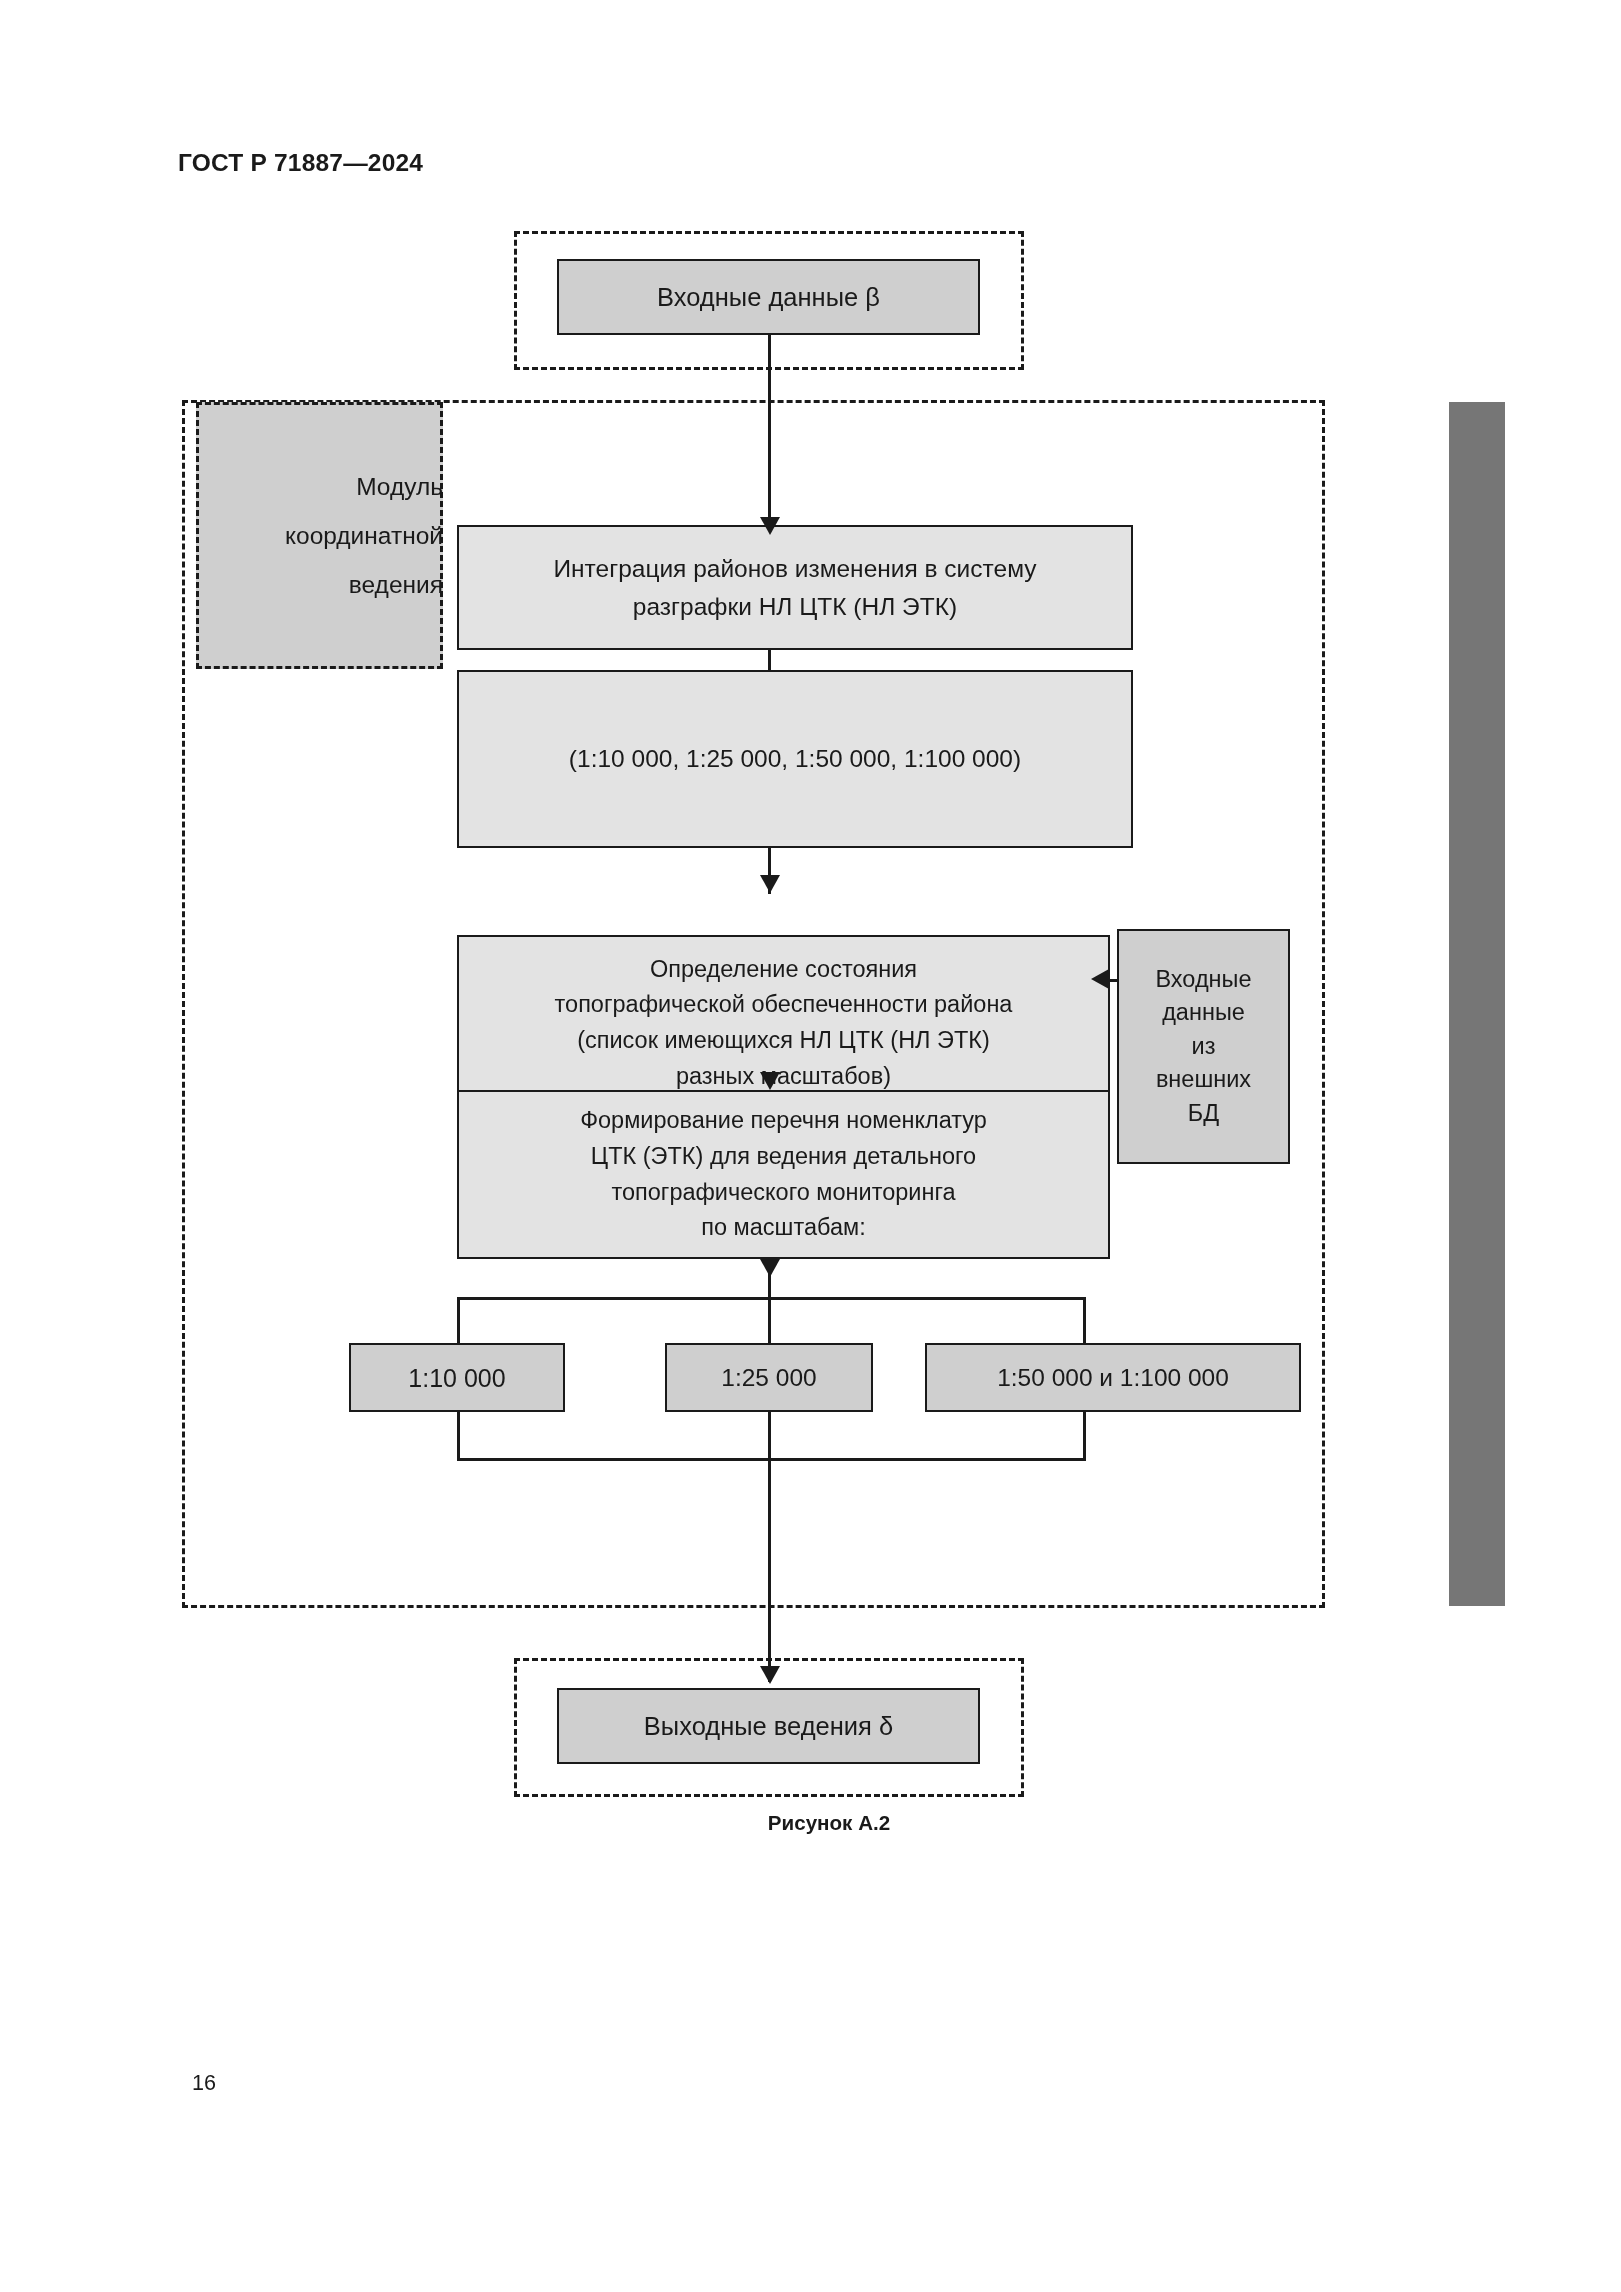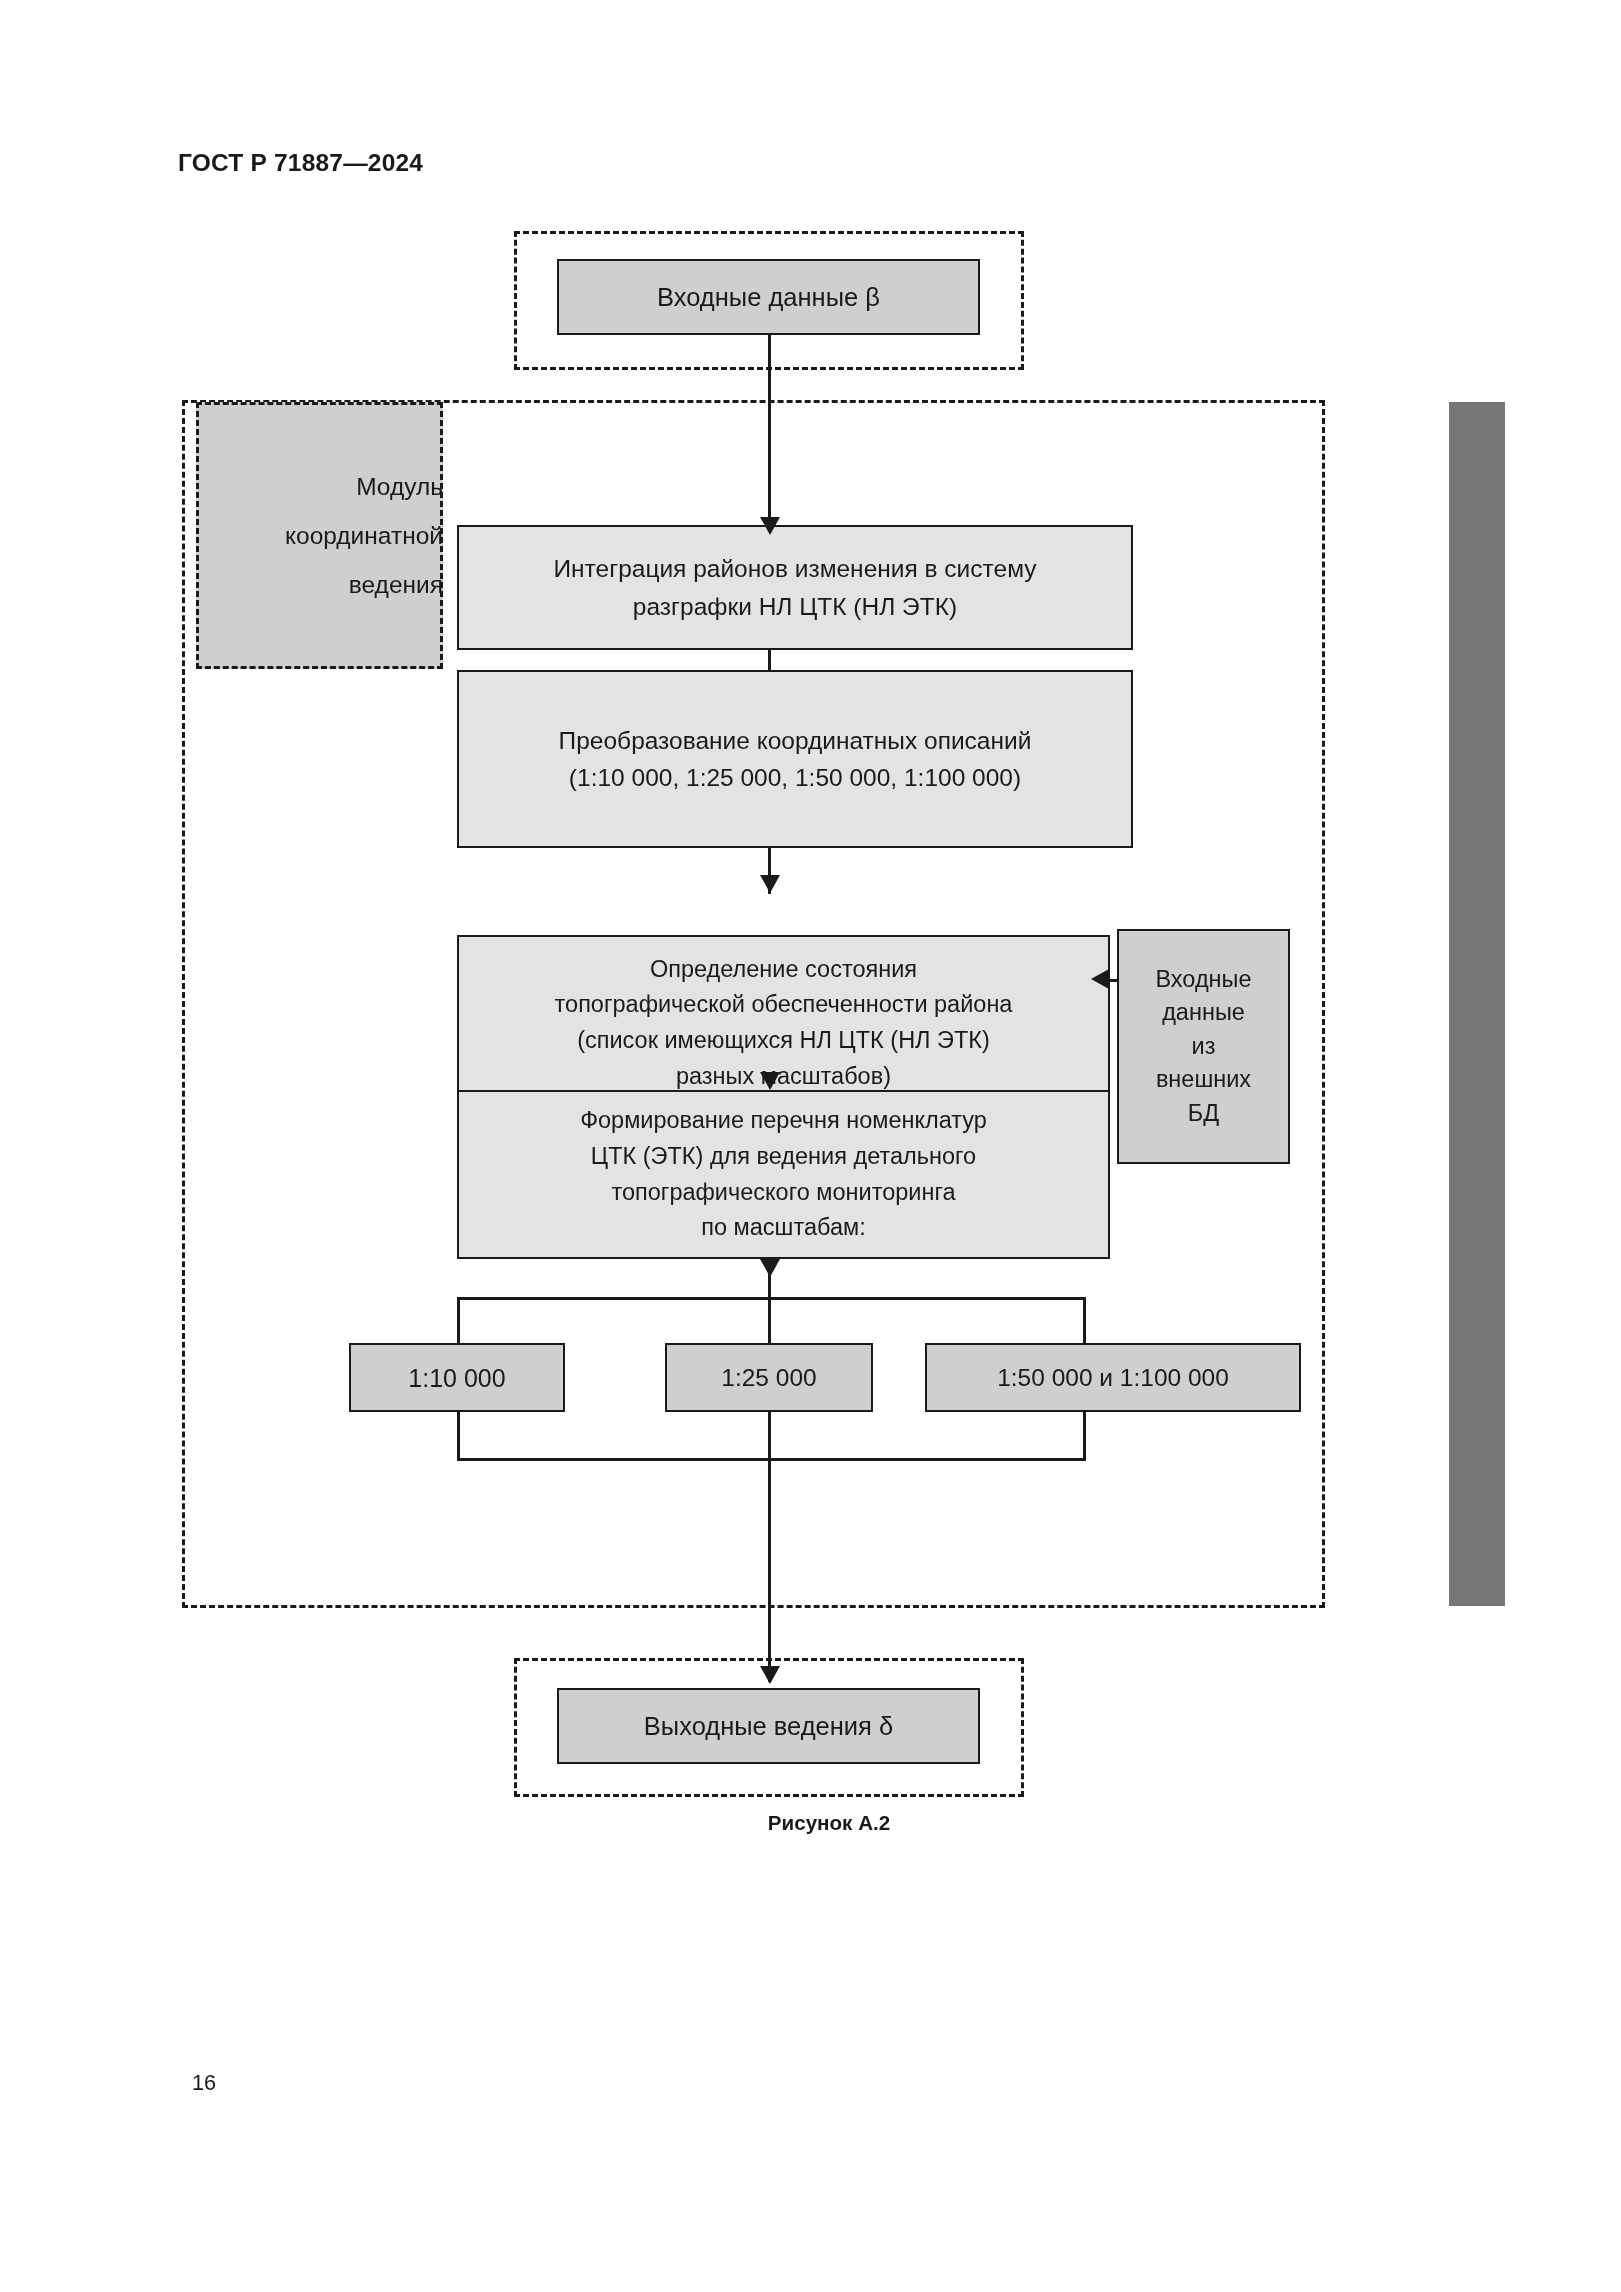--- a/index.html
+++ b/index.html
@@ -137,21 +137,20 @@
 </div>
 
 <div class="node node-light" style="left:457px; top:525px; width:676px; height:125px; font-size:24.5px; flex-direction:column;">
   <span class="txt">Интеграция районов изменения в систему</span>
   <span class="txt">разграфки НЛ ЦТК (НЛ ЭТК)</span>
 </div>
 
 <div class="vline" style="left:768px; top:647px; height:25.5px;"></div>
 
 <div class="node node-light" style="left:457px; top:670px; width:676px; height:178px; font-size:24.5px; flex-direction:column;">
-  <span class="txt">Преобразование координатных описаний</span>
   <span class="txt">(1:10 000, 1:25 000, 1:50 000, 1:100 000)</span>
 </div>
 
 <div class="vline" style="left:768px; top:847px; height:47px;"></div>
 <div class="arrow-down" style="left:760px; top:875px;"></div>
 
 <div class="node node-light" style="left:457px; top:892px; width:653px; height:176px; font-size:23.5px; flex-direction:column;margin-top:43px;">
   <span class="txt">Определение состояния</span>
   <span class="txt">топографической обеспеченности района</span>
   <span class="txt">(список имеющихся НЛ ЦТК (НЛ ЭТК)</span>

